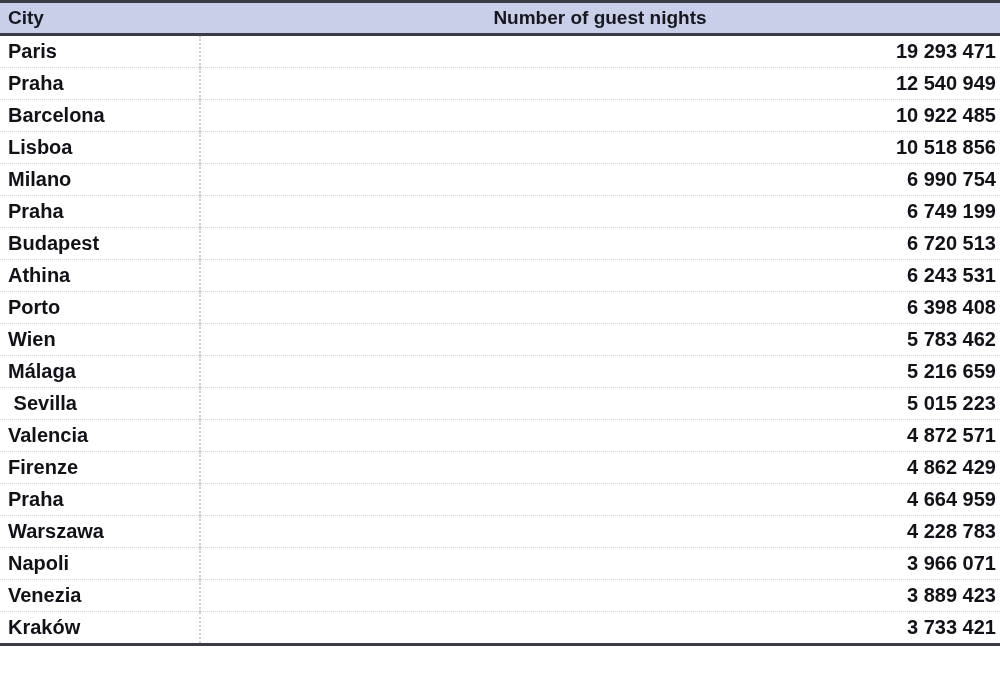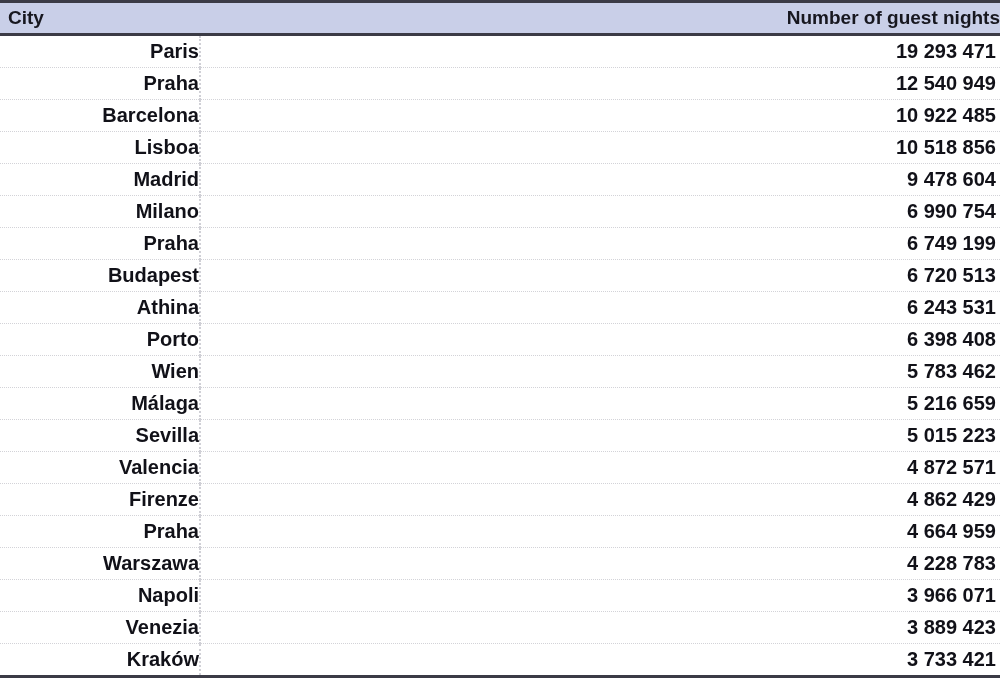--- a/index.html
+++ b/index.html
@@ -45,39 +45,39 @@
     white-space: nowrap;
   }
   th.col-city {
     width: 200px;
     text-align: left;
     padding-left: 8px;
     box-sizing: border-box;
   }
   th.col-nights {
     width: 800px;
-    text-align: right;
+    text-align: center;
   }
 
   
   tbody td {
     height: 31px;
     padding: 0;
     margin: 0;
     font-size: 20px;
     font-weight: bold;
     color: #111118;
     vertical-align: middle;
     line-height: 31px;
     white-space: pre;
     border-bottom: 1px dotted #d3d3d8;
   }
   tbody td.city-cell {
     width: 200px;
-    text-align: right;
+    text-align: left;
     padding-left: 8px;
     box-sizing: border-box;
     border-right: 2px dotted #d0d0d6;
   }
   tbody td.nights-cell {
     width: 800px;
     text-align: right;
     padding-right: 4px;
     box-sizing: border-box;
   }
@@ -114,24 +114,20 @@
           <td class="city-cell">Praha</td>
           <td class="nights-cell">12 540 949</td>
         </tr>
         <tr>
           <td class="city-cell">Barcelona</td>
           <td class="nights-cell">10 922 485</td>
         </tr>
         <tr>
           <td class="city-cell">Lisboa</td>
           <td class="nights-cell">10 518 856</td>
-        </tr>
-        <tr>
-          <td class="city-cell">Madrid</td>
-          <td class="nights-cell">9 478 604</td>
         </tr>
         <tr>
           <td class="city-cell">Milano</td>
           <td class="nights-cell">6 990 754</td>
         </tr>
         <tr>
           <td class="city-cell">Praha</td>
           <td class="nights-cell">6 749 199</td>
         </tr>
         <tr>

